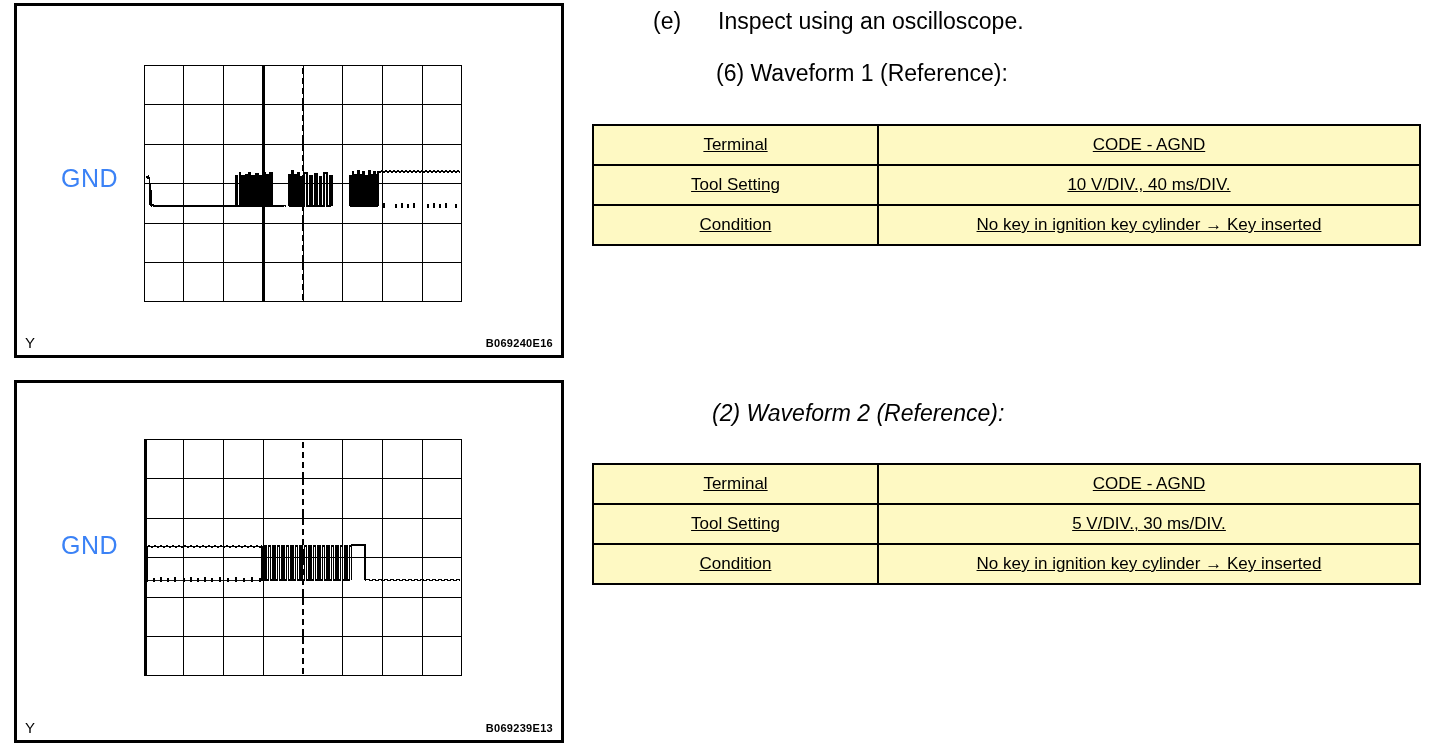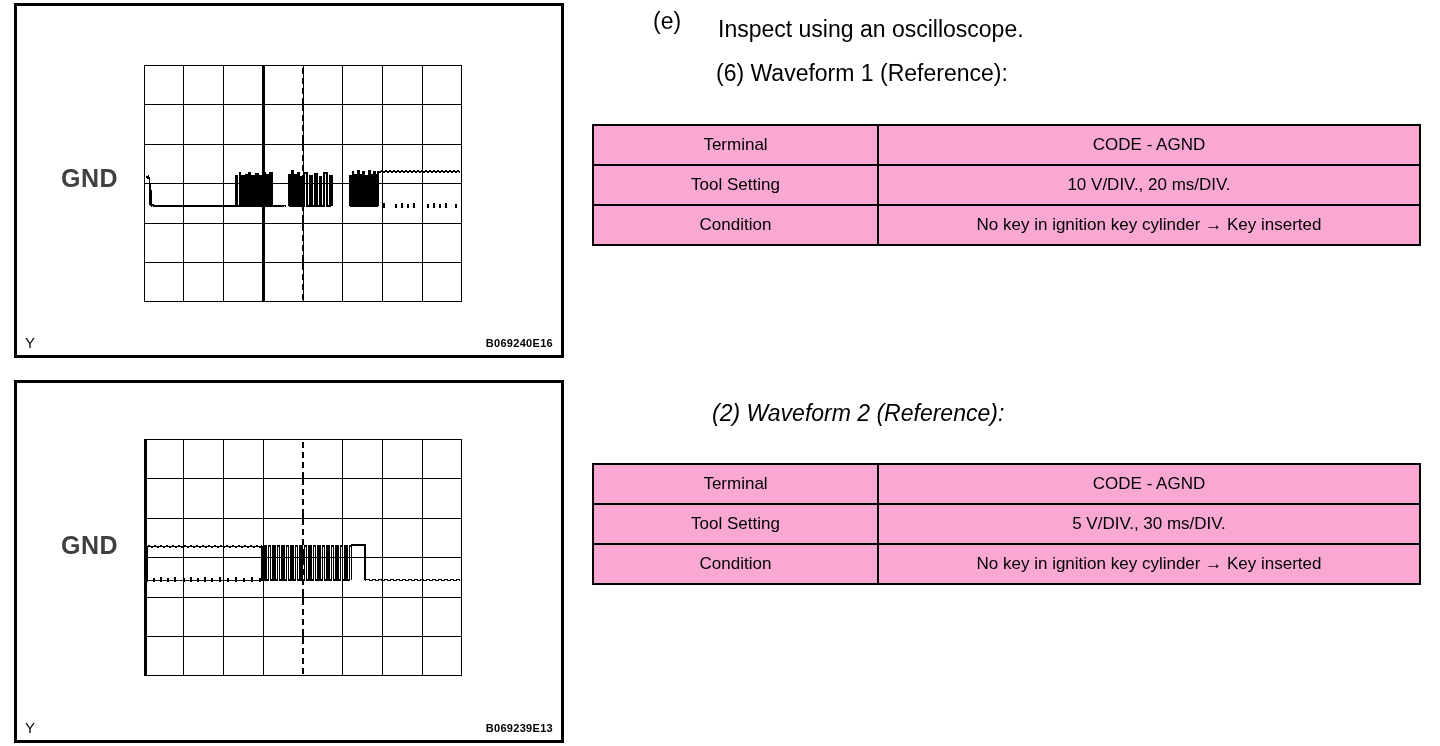--- a/index.html
+++ b/index.html
@@ -24,23 +24,22 @@
     box-sizing: border-box;
   }
   #scope-panel-1 { left: 14px;  top: 3px;   width: 550px; height: 355px; }
   #scope-panel-2 { left: 14px;  top: 380px; width: 550px; height: 363px; }
 
   .gnd-label {
     position: absolute;
     font-size: 25px;
     letter-spacing: 0.5px;
     font-family: "Liberation Sans", sans-serif;
-    color: #404040;
+    color: #3b82f6;
     white-space: nowrap;
-    font-weight: bold;
   }
   #scope-panel-1 .gnd-label { left: 44px; top: 158px; }
   #scope-panel-2 .gnd-label { left: 44px; top: 148px; }
 
   .corner-y {
     position: absolute;
     left: 8px;
     bottom: 4px;
     font-size: 15px;
     font-family: "Liberation Sans", sans-serif;
@@ -64,29 +63,30 @@
   .scope-screen svg { display: block; width: 100%; height: 100%; }
 
   
   .instr-heading {
     position: absolute;
     font-size: 23px;
     font-family: "Liberation Sans", sans-serif;
     white-space: nowrap;
   }
   #step-e-marker { left: 653px; top: 8px; }
-  #step-e-text   { left: 718px; top: 16px; }
+  #step-e-text   { left: 718px; top: 8px; }
   #sub-1-heading { left: 716px; top: 60px; }
   #sub-2-heading { left: 712px; top: 400px; font-style: italic; }
 
   .spec-table {
     position: absolute;
     border-collapse: collapse;
     table-layout: fixed;
-    background: #f9a8d4;
+    background: #fef9c3;
+    text-decoration: underline;
   }
   #spec-table-1 { left: 592px; top: 124px;  width: 827px; }
   #spec-table-2 { left: 592px; top: 463px;  width: 827px; }
   .spec-table td {
     border: 2px solid #000000;
     height: 36px;
     text-align: center;
     vertical-align: middle;
     font-size: 17px;
     font-family: "Liberation Sans", sans-serif;
@@ -350,21 +350,21 @@
       <col class="label-col">
       <col class="value-col">
     </colgroup>
   <tbody>
     <tr>
       <td>Terminal</td>
       <td>CODE - AGND</td>
     </tr>
     <tr>
       <td>Tool Setting</td>
-      <td>10 V/DIV., 20 ms/DIV.</td>
+      <td>10 V/DIV., 40 ms/DIV.</td>
     </tr>
     <tr>
       <td>Condition</td>
       <td>No key in ignition key cylinder → Key inserted</td>
     </tr>
   </tbody>
 </table>
 
 <div class="instr-heading" id="sub-2-heading">(2) Waveform 2 (Reference):</div>
 

